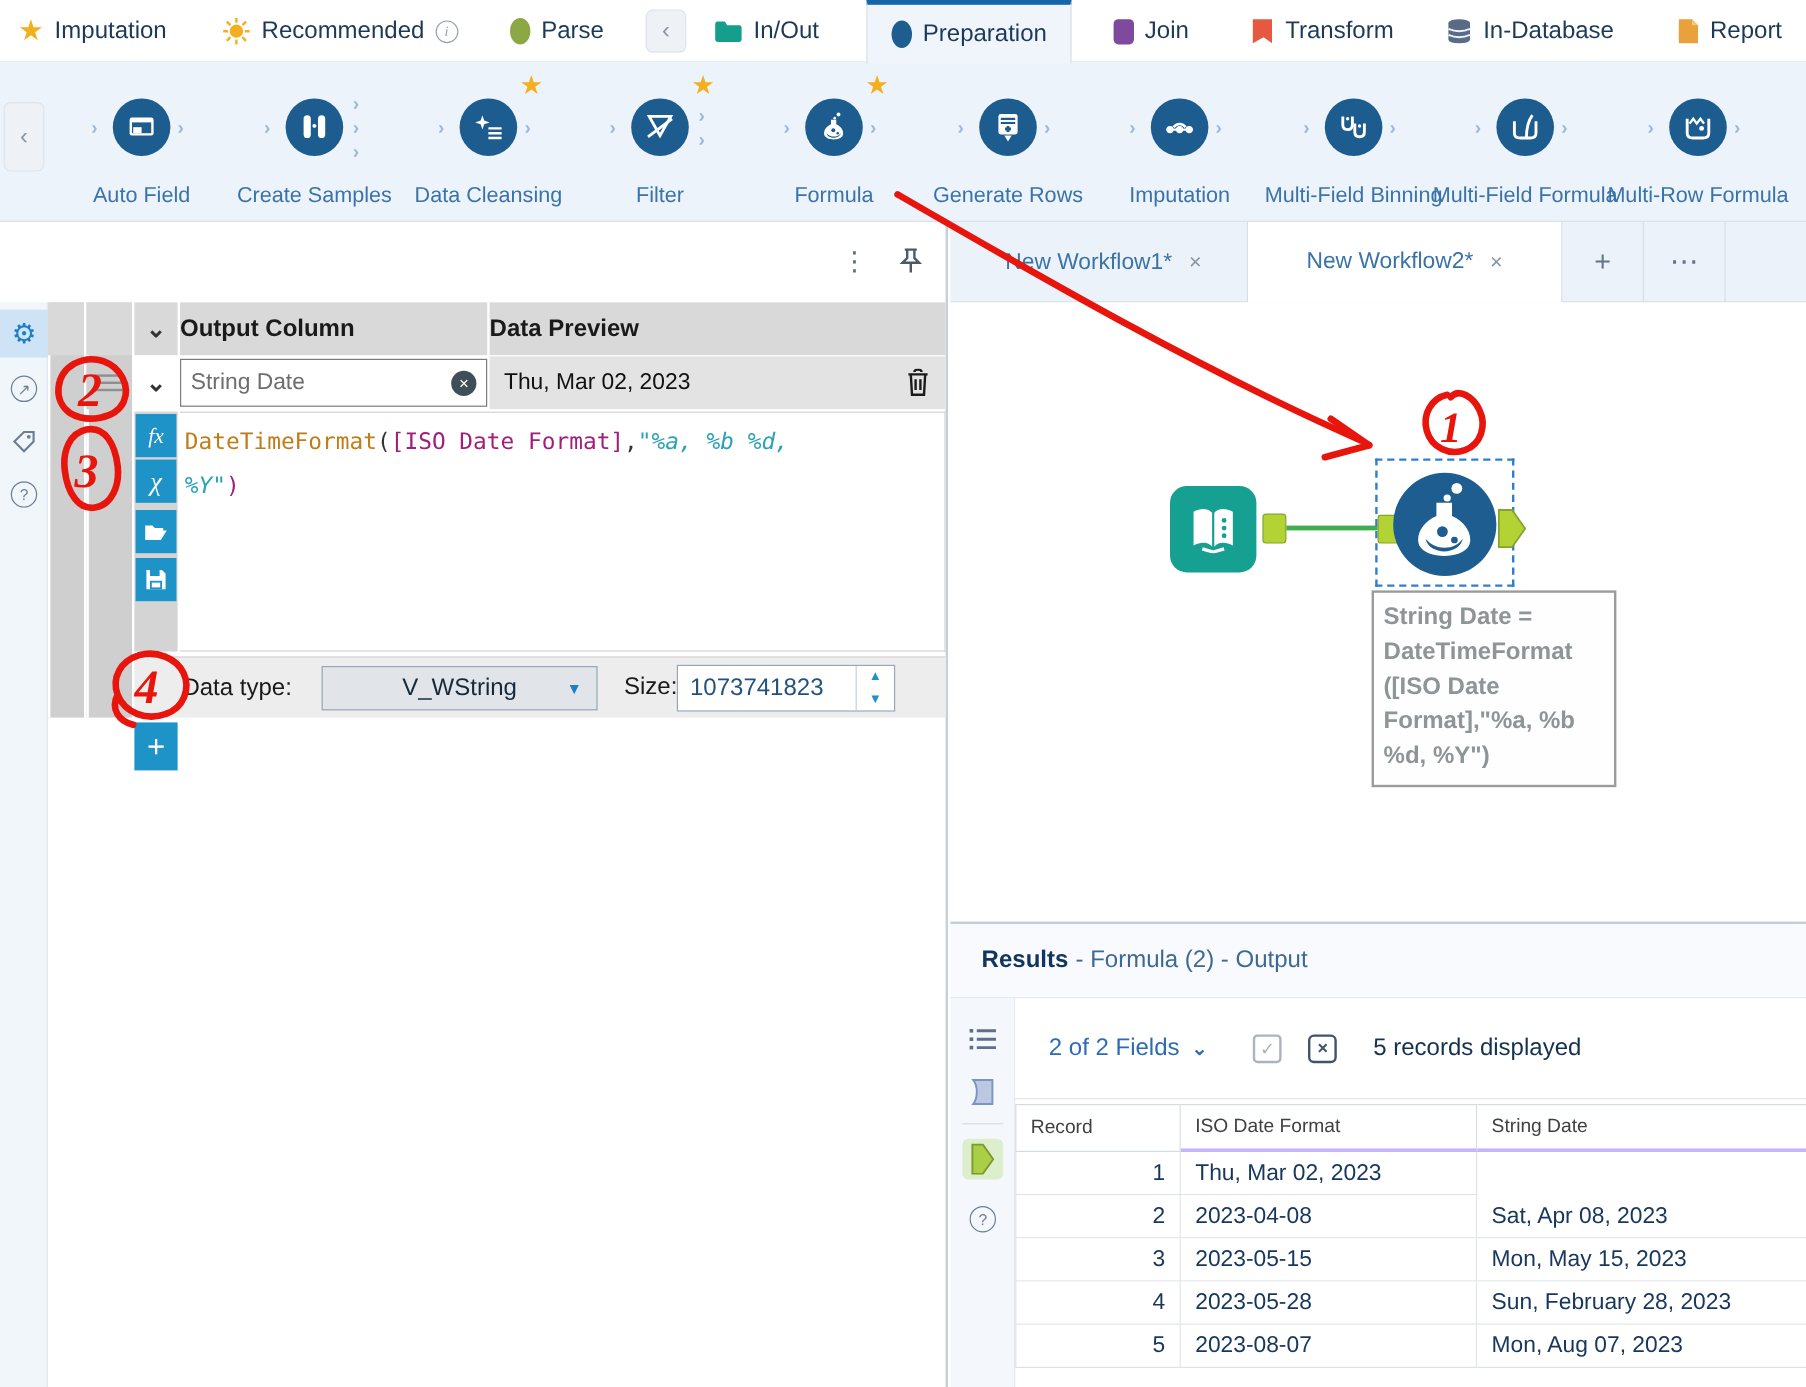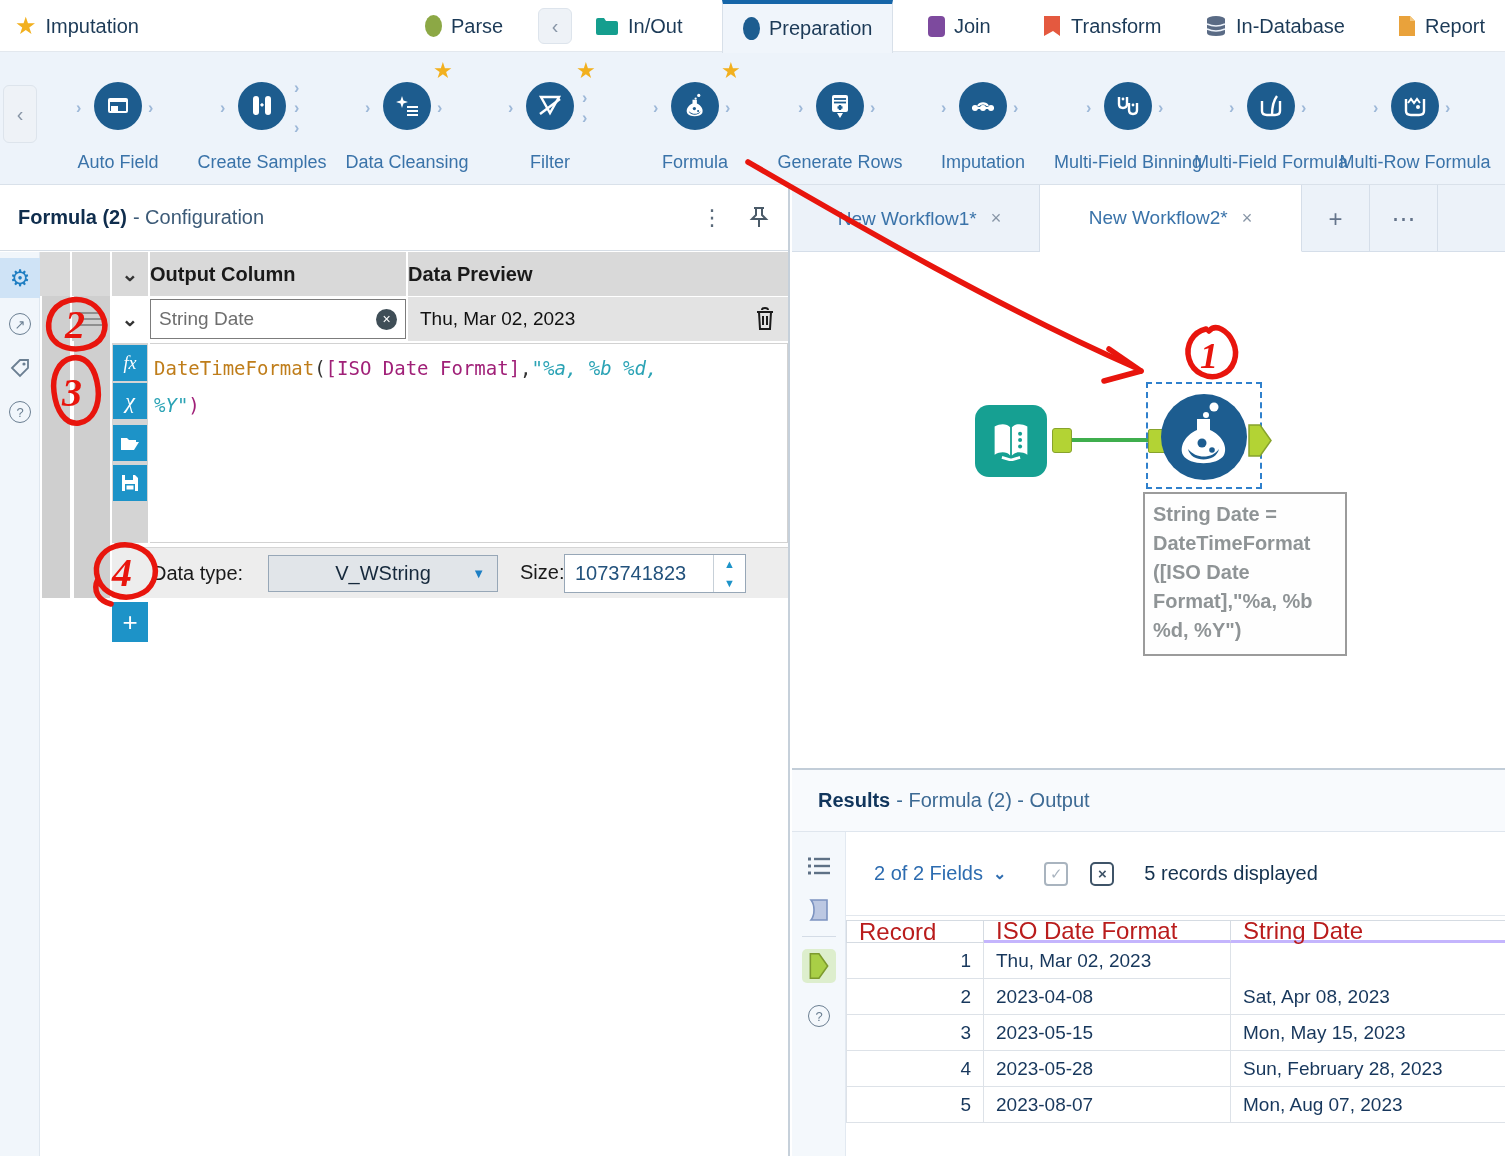--- a/index.html
+++ b/index.html
@@ -75,35 +75,52 @@
   .res-head b { color:#11355c; }
   .res-head .rest { color:#3d6a94; margin-left:6px; }
   .res-side { position:absolute; left:0; top:62px; width:54px; height:326px; background:#f4f8fc; border-right:1px solid #e2e9f1; }
   .res-tools { position:absolute; left:54px; top:62px; width:659px; height:84px; background:#fff; border-bottom:1px solid #e2e7ed; display:flex; align-items:center; }
   .fieldslink { color:#2d6cb0; font-size:20px; margin-left:28px; cursor:pointer; display:flex; align-items:center; gap:10px; }
   .cbico { width:24px; height:24px; border:2px solid #a9b4bf; border-radius:4px; color:#a9b4bf; font-size:15px; display:flex; align-items:center; justify-content:center; margin-left:38px; cursor:pointer; }
   .xbico { width:24px; height:24px; border:2px solid #3f5468; border-radius:5px; color:#3f5468; font-size:15px; font-weight:bold; display:flex; align-items:center; justify-content:center; margin-left:22px; cursor:pointer; }
   .reccount { margin-left:30px; font-size:20px; color:#14324f; }
   .table { position:absolute; left:54px; top:150px; width:660px; }
   .trow { display:grid; grid-template-columns:138px 247px 275px; }
-  .th { height:23px; display:flex; align-items:center; padding:0 12px; font-size:24px; color:#b91c1c; border-right:1px solid #d5dbe2; border-top:1px solid #d5dbe2; background:#fff; }
+  .th { height:40px; display:flex; align-items:center; padding:0 12px; font-size:16px; color:#404040; border-right:1px solid #d5dbe2; border-top:1px solid #d5dbe2; background:#fff; }
   .th.green { border-bottom:3px solid #c4b5fd; }
   .th.plainb { border-bottom:1px solid #d5dbe2; }
   .td { height:36px; display:flex; align-items:center; padding:0 12px; font-size:19px; color:#17375c; border-right:1px solid #dde2e8; border-bottom:1px solid #dde2e8; background:#fff; }
   .td.rnum { justify-content:flex-end; }
   .redlayer { position:absolute; left:0; top:0; width:1505px; height:1156px; pointer-events:none; z-index:60; }
 </style>
 </head>
 <body>
 
 <div class="topbar">
   <div class="cat" style="left:15px">
     <span class="star">★</span>
     <span>Imputation</span>
   </div>
+  <div class="cat" style="left:185px">
+    <svg width="24" height="24" viewBox="0 0 24 24">
+      <circle cx="12" cy="12" r="5.5" fill="#f2b01e"></circle>
+      <g stroke="#f2b01e" stroke-width="2">
+          <line x1="12" y1="1" x2="12" y2="5"></line>
+          <line x1="12" y1="19" x2="12" y2="23"></line>
+          <line x1="1" y1="12" x2="5" y2="12"></line>
+          <line x1="19" y1="12" x2="23" y2="12"></line>
+          <line x1="4" y1="4" x2="7" y2="7"></line>
+          <line x1="17" y1="17" x2="20" y2="20"></line>
+          <line x1="20" y1="4" x2="17" y2="7"></line>
+          <line x1="4" y1="20" x2="7" y2="17"></line>
+        </g>
+    </svg>
+    <span>Recommended</span>
+    <span class="infoc">i</span>
+  </div>
   <div class="cat" style="left:425px">
     <span class="dot" style="width:17px;height:22px;background:#8ca845"></span>
     <span>Parse</span>
   </div>
   <div class="navbtn" style="left:538px;top:8px;width:34px;height:36px">
     <span>‹</span>
   </div>
   <div class="cat" style="left:595px">
     <svg width="24" height="20" viewBox="0 0 24 20">
       <path d="M1 4 Q1 2 3 2 L9 2 L11 5 L21 5 Q23 5 23 7 L23 17 Q23 19 21 19 L3 19 Q1 19 1 17 Z" fill="#159e8e"></path>
@@ -288,24 +305,20 @@
           <path d="M4 6 L4 18 Q4 22 9 22 L17 22 Q22 22 22 18 L22 6" stroke="#fff" stroke-width="2.4" fill="none"></path>
           <path d="M6 10 L9 6 L12 10 L15 6 L18 10" stroke="#fff" stroke-width="2" fill="none"></path>
           <circle cx="16" cy="14" r="2" fill="#fff"></circle>
         </svg>
       </div>
     <div class="lbl">Multi-Row Formula</div>
   </div>
 </div>
 
 <div class="config">
-  <div class="cfg-head">
-    <b>Formula (2)</b>
-    <span class="rest">- Configuration</span>
-  </div>
   <div class="kebab">
       <span>⋮</span>
     </div>
   <div class="pinbtn">
     <svg width="22" height="24" viewBox="0 0 22 24">
         <g stroke="#4a5a68" stroke-width="2" fill="none">
           <line x1="6" y1="2" x2="16" y2="2"></line>
           <path d="M8 2 L8 9 L4 13 L18 13 L14 9 L14 2"></path>
           <line x1="11" y1="13" x2="11" y2="21"></line>
         </g>

